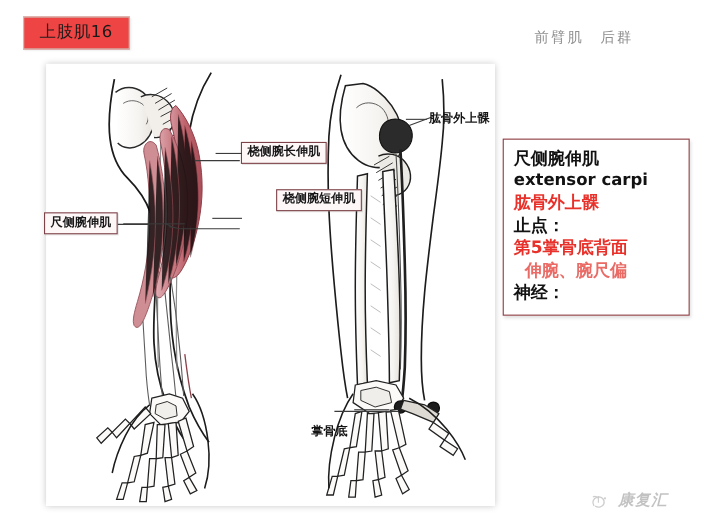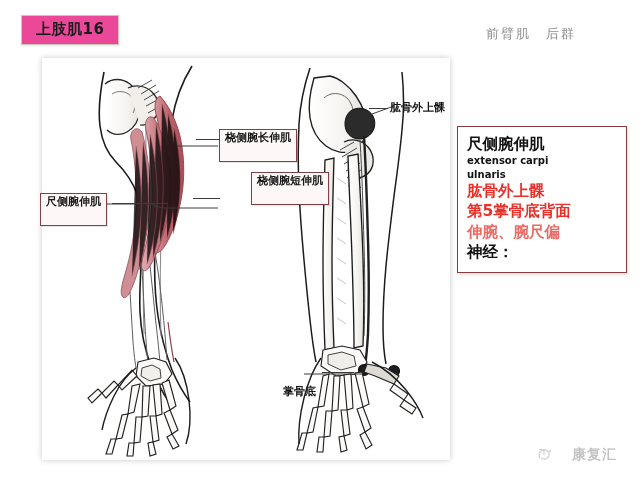--- a/index.html
+++ b/index.html
@@ -6,23 +6,23 @@
   body{
     width:640px;height:480px;
     background:#ffffff;
     font-family:"DejaVu Sans","Liberation Sans",sans-serif;
     overflow:hidden;position:relative;
   }
   
   #title-chip{
     position:absolute;left:21px;top:15px;
     padding:4px 14px 5px 14px;
-    background:#ec4899;
+    background:#ef4444;
     border:1px solid #c9c6bb;
-    font-size:15px;font-weight:700;color:#1a1a1a;
+    font-size:15px;font-weight:400;color:#1a1a1a;
     letter-spacing:.5px;
     box-shadow:1px 1px 2px rgba(0,0,0,.10);
   }
   #header-subtitle{
     position:absolute;left:486px;top:25px;
     font-size:13px;color:#8f8f8f;letter-spacing:2px;
     white-space:pre;
   }
   
   #figure-panel{
@@ -32,21 +32,21 @@
     box-shadow:0 0 6px rgba(0,0,0,.22);
   }
   #figure-svg{display:block;width:408px;height:402px;}
   
   .callout{
     position:absolute;
     background:#fdf7f8;
     border:1.4px solid #7d4248;
     color:#171717;
     font-size:11px;font-weight:600;
-    padding:2px 5px 16px 5px;
+    padding:2px 5px 3px 5px;
     white-space:nowrap;
     line-height:1.15;
     box-shadow:1px 1px 0 rgba(0,0,0,.10);
   }
   .plainlabel{
     position:absolute;
     font-size:11px;color:#141414;font-weight:600;
     white-space:nowrap;
   }
   .leader{position:absolute;background:#3b3b3b;height:1px;}
@@ -60,27 +60,28 @@
     box-sizing:border-box;
     box-shadow:1px 2px 3px rgba(0,0,0,.13);
   }
   #info-box .ln{
     font-size:15.5px;font-weight:700;
     line-height:1.32;
     color:#121212;
     white-space:nowrap;
   }
   #info-box .ln.red{color:#e8312a;}
-  #info-box .ln.softred{color:#ea6b66;}
-  #info-box .ln.latin{font-size:10px;}
+  #info-box .ln.softred{color:#ea6b66;margin-left:10px;}
+  #info-box .ln.latin{font-size:15px;}
   
   #watermark{
     position:absolute;left:536px;top:446px;
-    display:flex;align-items:flex-start;gap:16px;
+    display:flex;align-items:flex-end;gap:6px;
     opacity:.42;
+    font-style:italic;
   }
   #watermark .wm-text{
     font-size:14px;color:#707070;font-weight:600;letter-spacing:1px;
   }
 </style>
 </head>
 <body>
 
 <div id="title-chip">上肢肌16</div>
 <div id="header-subtitle">前臂肌　后群</div>
@@ -307,22 +308,22 @@
 
 <div class="plainlabel" style="left:390px;top:100px;">肱骨外上髁</div>
 <div class="leader" style="left:369px;top:108px;width:19px;"></div>
 
 <div class="plainlabel" style="left:283px;top:364px;margin-top:20px;">掌骨底</div>
 <div class="leader" style="left:322px;top:372px;width:32px;"></div>
 
 <div id="info-box">
   <div class="ln">尺侧腕伸肌</div>
   <div class="ln latin">extensor carpi</div>
-  <div class="ln latin">ulnaris</div>
   <div class="ln red">肱骨外上髁</div>
+  <div class="ln">止点：</div>
   <div class="ln red">第5掌骨底背面</div>
   <div class="ln softred">伸腕、腕尺偏</div>
   <div class="ln">神经：</div>
 </div>
 
 <div id="watermark">
   <svg width="20" height="16" viewBox="0 0 20 16">
     <path d="M4 12 C2 9 3 5 7 4 C11 3 14 6 13 10 C12 13 8 14 5 12" fill="none" stroke="#8a8a8a" stroke-width="1.2"></path>
     <path d="M8 9 L8 3" stroke="#8a8a8a" stroke-width="1"></path>
     <path d="M8 5 C6 3 4 3 3 4" stroke="#8a8a8a" stroke-width="1" fill="none"></path>

